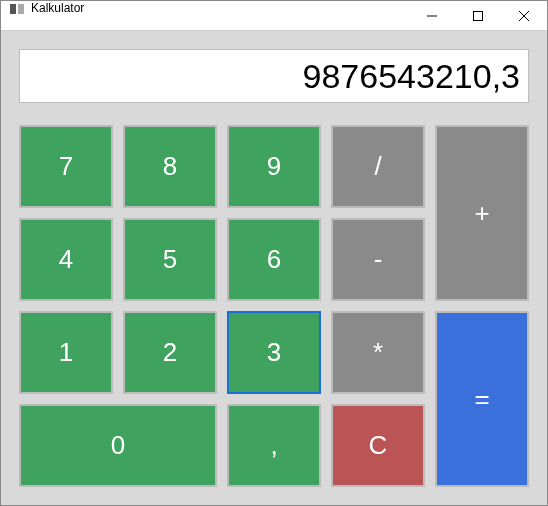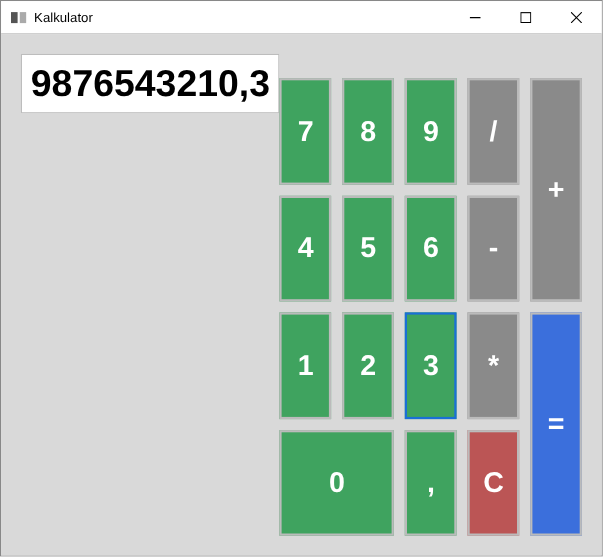--- a/index.html
+++ b/index.html
@@ -14,21 +14,20 @@
     height: 506px;
     border: 1px solid #888;
     background: #f0f0f0;
     display: flex;
     flex-direction: column;
   }
   .titlebar {
     height: 30px;
     background: #fff;
     display: flex;
-    align-items: center;
     border-bottom: 1px solid #d0d0d0;
   }
   .titlebar-icon {
     width: 16px;
     height: 16px;
     margin-left: 8px;
     display: inline-flex;
     align-items: center;
     justify-content: center;
   }
@@ -54,22 +53,21 @@
     border: none;
     cursor: default;
   }
   .titlebar-btn svg { display: block; }
 
   .client {
     flex: 1;
     background: #d9d9d9;
     padding: 18px;
     display: flex;
-    flex-direction: row;
-    font-weight: bold;
+    flex-direction: column;
   }
   .display {
     height: 54px;
     background: #fff;
     border: 1px solid #bdbdbd;
     text-align: right;
     font-size: 34px;
     line-height: 52px;
     padding: 0 8px 0 8px;
     color: #000;

